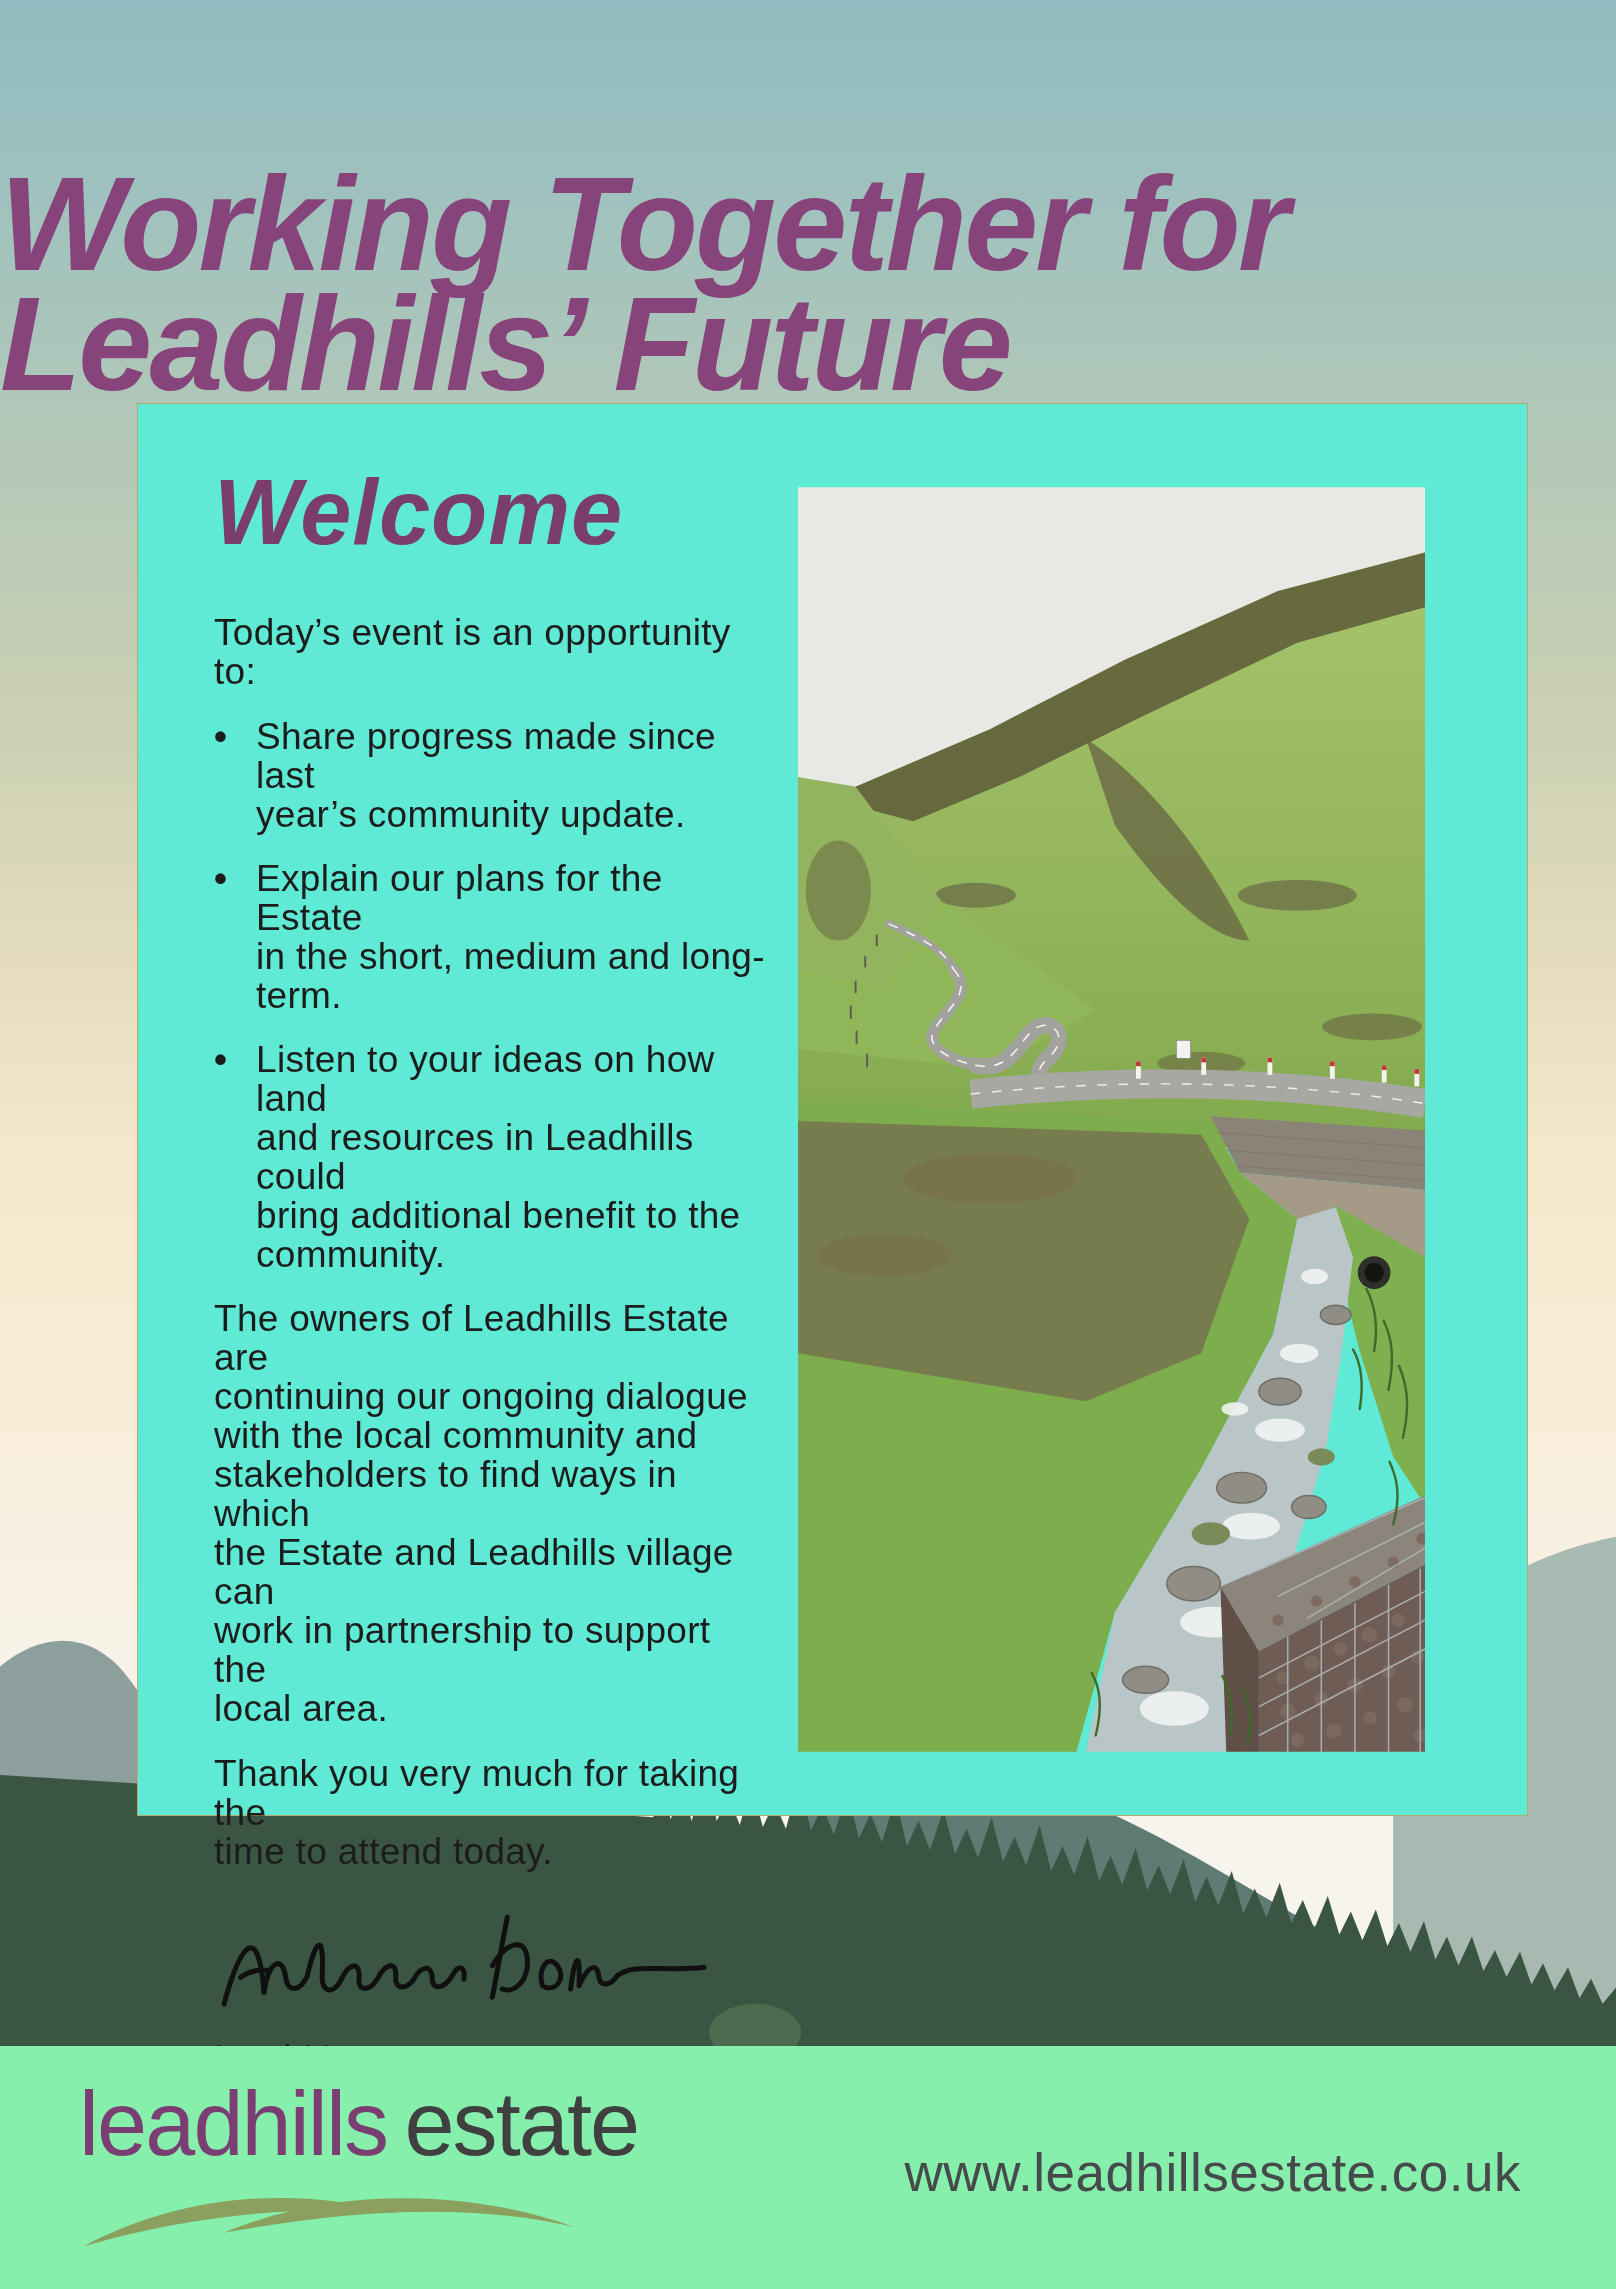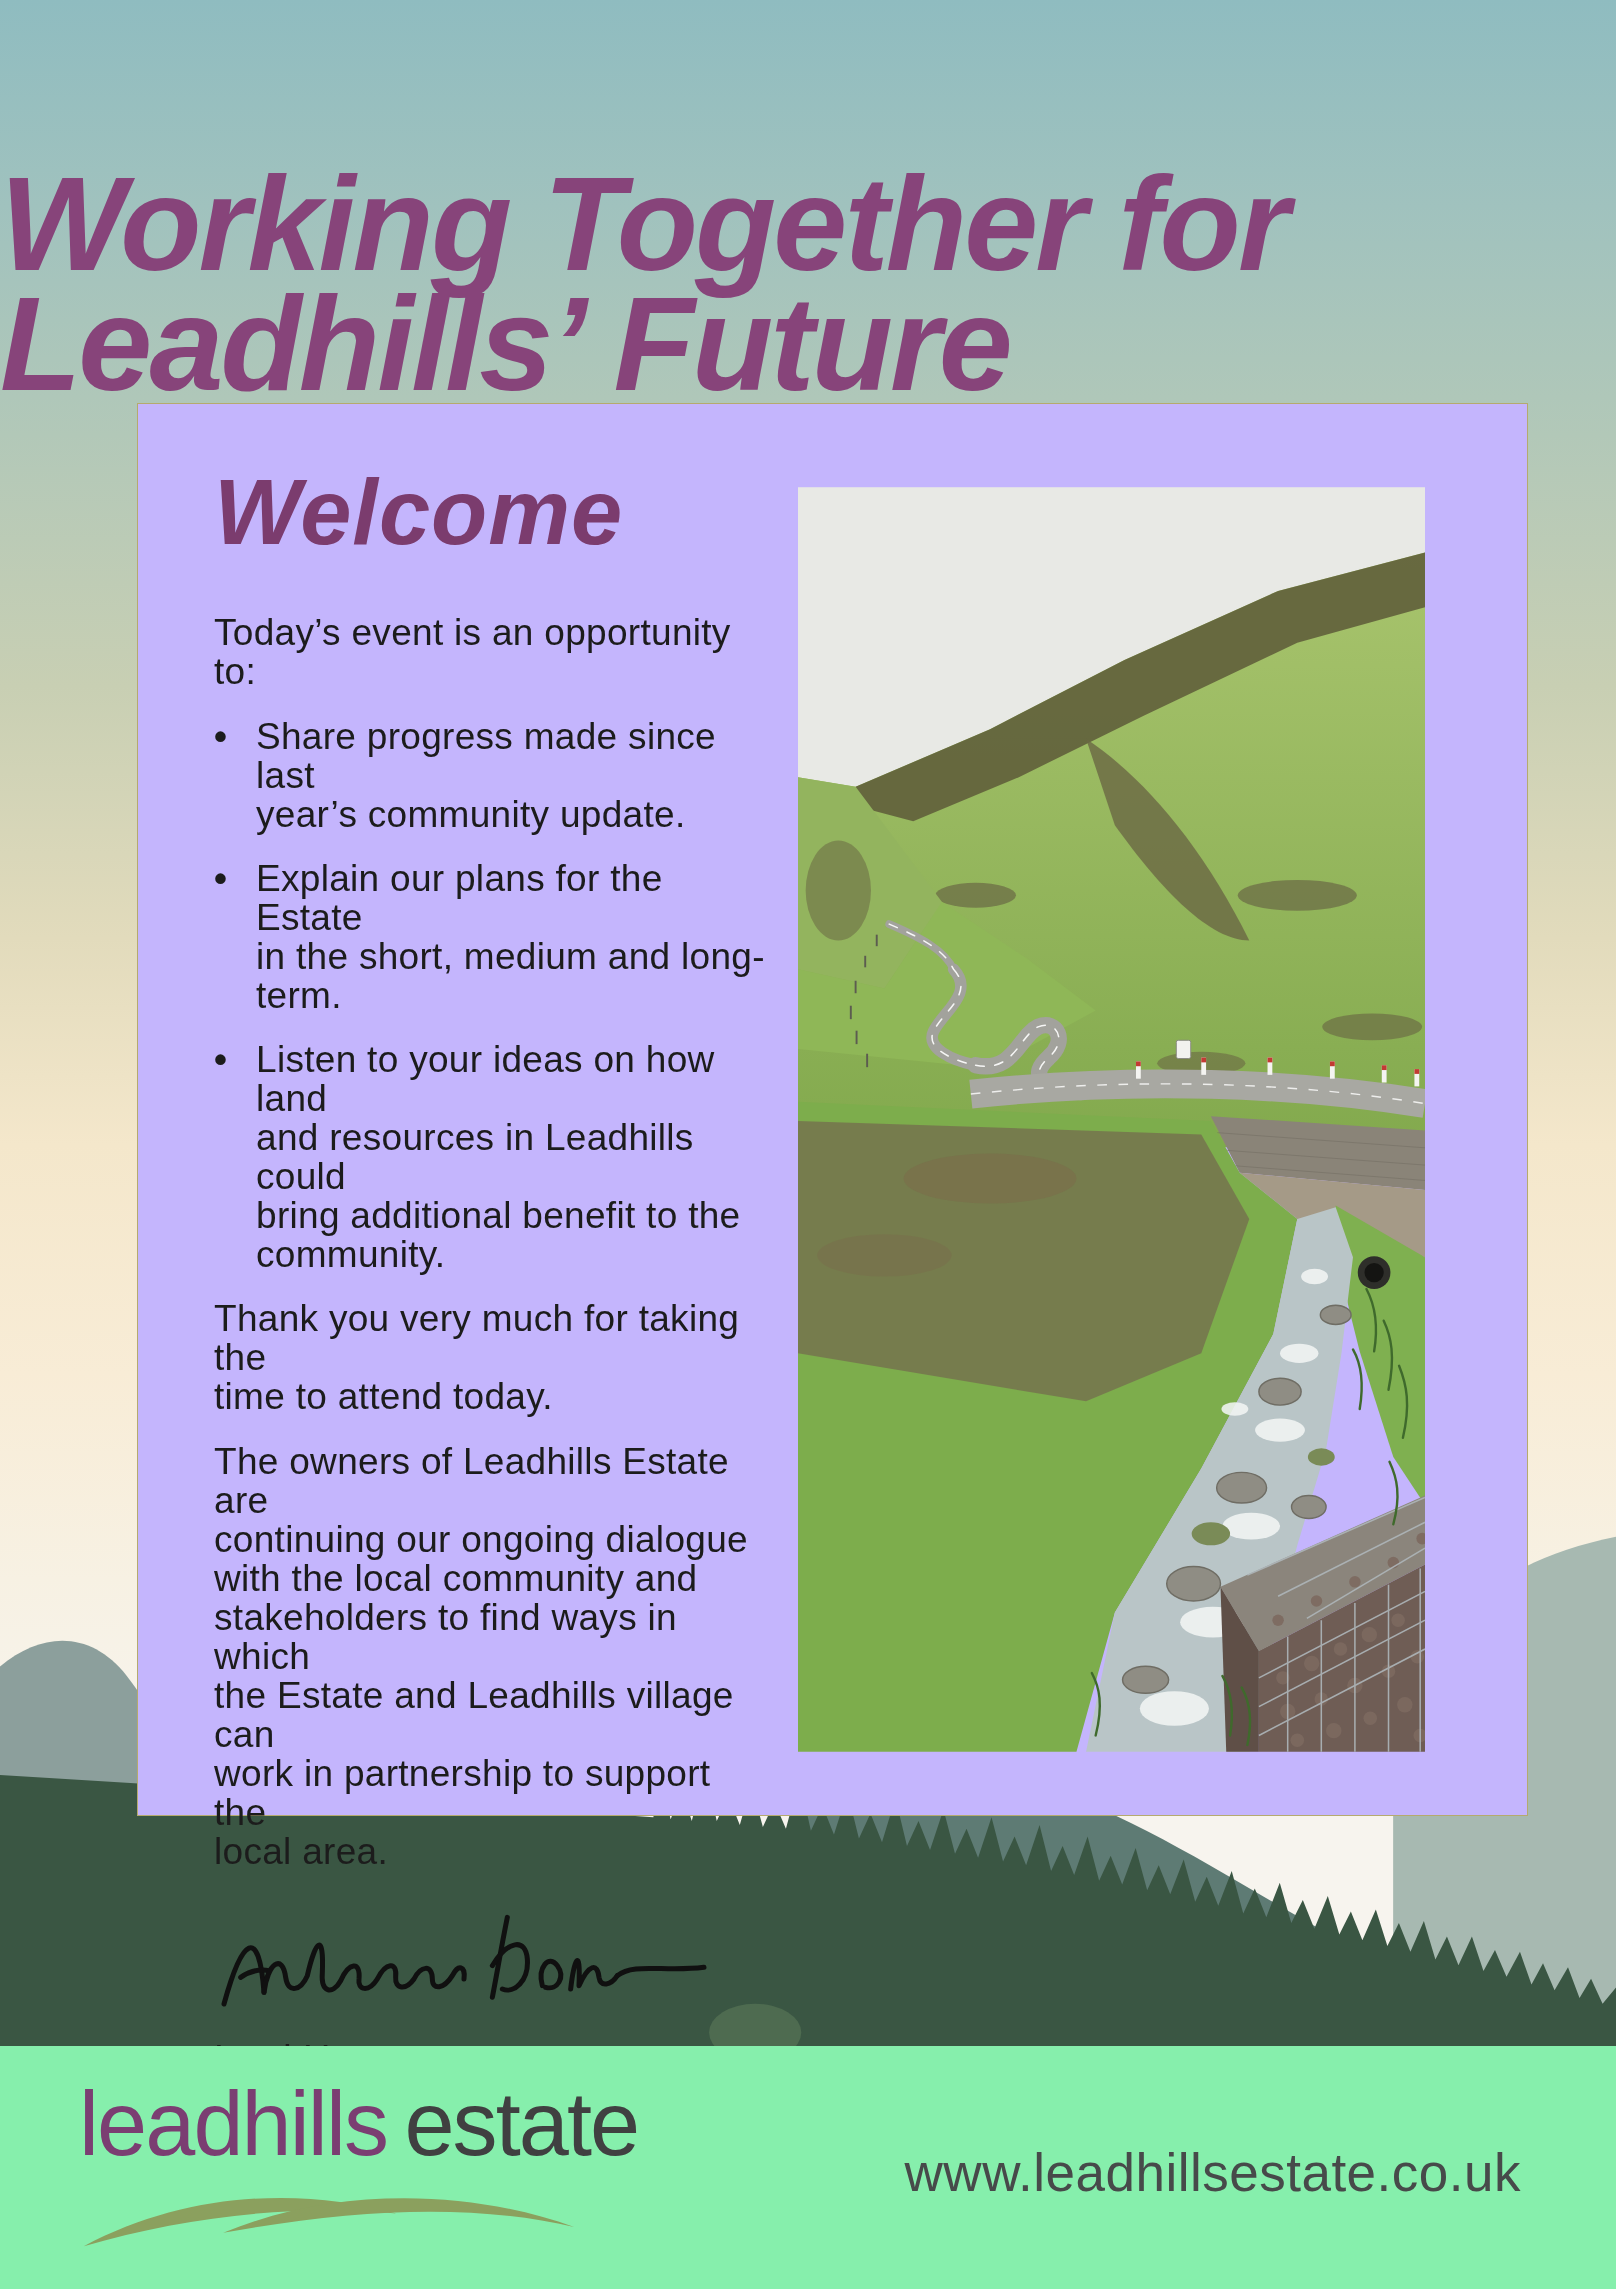--- a/index.html
+++ b/index.html
@@ -16,21 +16,21 @@
   }
   .mountains{position:absolute; left:0; top:1479px; width:1617px; height:567px;}
   .title{
     position:absolute; left:0; top:75px; width:1617px;
     white-space:pre-line;
     font-style:italic; font-weight:700; font-size:133px; line-height:120px;
     letter-spacing:-2.9px; color:#87447a;
   }
   .card{
     position:absolute; left:137px; top:403px; width:1391px; height:1413px;
-    background:#c4b5fd; border:1.9px solid #b5aa6f; box-sizing:border-box;
+    background:#5eead4; border:1.9px solid #b5aa6f; box-sizing:border-box;
   }
   .col-text{position:absolute; left:76px; top:60px; width:552px; color:#1c1c1c;}
   .welcome{
     margin:0 0 52px 0; font-style:italic; font-weight:700;
     font-size:92px; line-height:1.05; letter-spacing:1px; color:#7b3c6e;
   }
   .body-txt{font-size:37px; line-height:39px; letter-spacing:0.3px; white-space:pre-line;}
   .intro{margin:0 0 26px 0;}
   .bullets{list-style:none; margin:0; padding:0;}
   .bullet{display:flex; margin:0 0 25px 0;}
@@ -104,29 +104,29 @@
         </li>
         <li class="bullet">
           <span class="dot body-txt">•</span>
           <span class="b-text body-txt">Listen to your ideas on how land
 and resources in Leadhills could
 bring additional benefit to the
 community.</span>
         </li>
       </ul>
 
-      <p class="body-txt para">Thank you very much for taking the
-time to attend today.</p>
       <p class="body-txt para">The owners of Leadhills Estate are
 continuing our ongoing dialogue
 with the local community and
 stakeholders to find ways in which
 the Estate and Leadhills village can
 work in partnership to support the
 local area.</p>
+      <p class="body-txt para">Thank you very much for taking the
+time to attend today.</p>
 
       <div class="sig-wrap">
         <span class="sr-only">Andrew Hopetoun</span>
         <svg width="500" height="125" viewBox="0 0 600 150">
           <g fill="none" stroke="#101010" stroke-width="6" stroke-linecap="round" stroke-linejoin="round">
             <path d="M12,120 C34,40 54,26 60,106"></path>
             <path d="M32,88 C44,80 56,78 66,80"></path>
             <path d="M60,106 C64,72 82,58 86,88 C89,108 104,104 112,86 C122,42 132,34 130,82 C128,106 142,110 152,92 C162,70 176,68 174,90 C172,104 186,106 196,90 C206,70 220,68 218,88 C217,102 230,104 240,90 C248,74 262,72 262,90 C262,104 276,102 286,86 C293,72 302,74 300,90"></path>
             <path d="M352,16 C344,56 338,92 334,112"></path>
             <path d="M334,74 C352,44 374,40 376,66 C378,92 360,108 346,102"></path>

